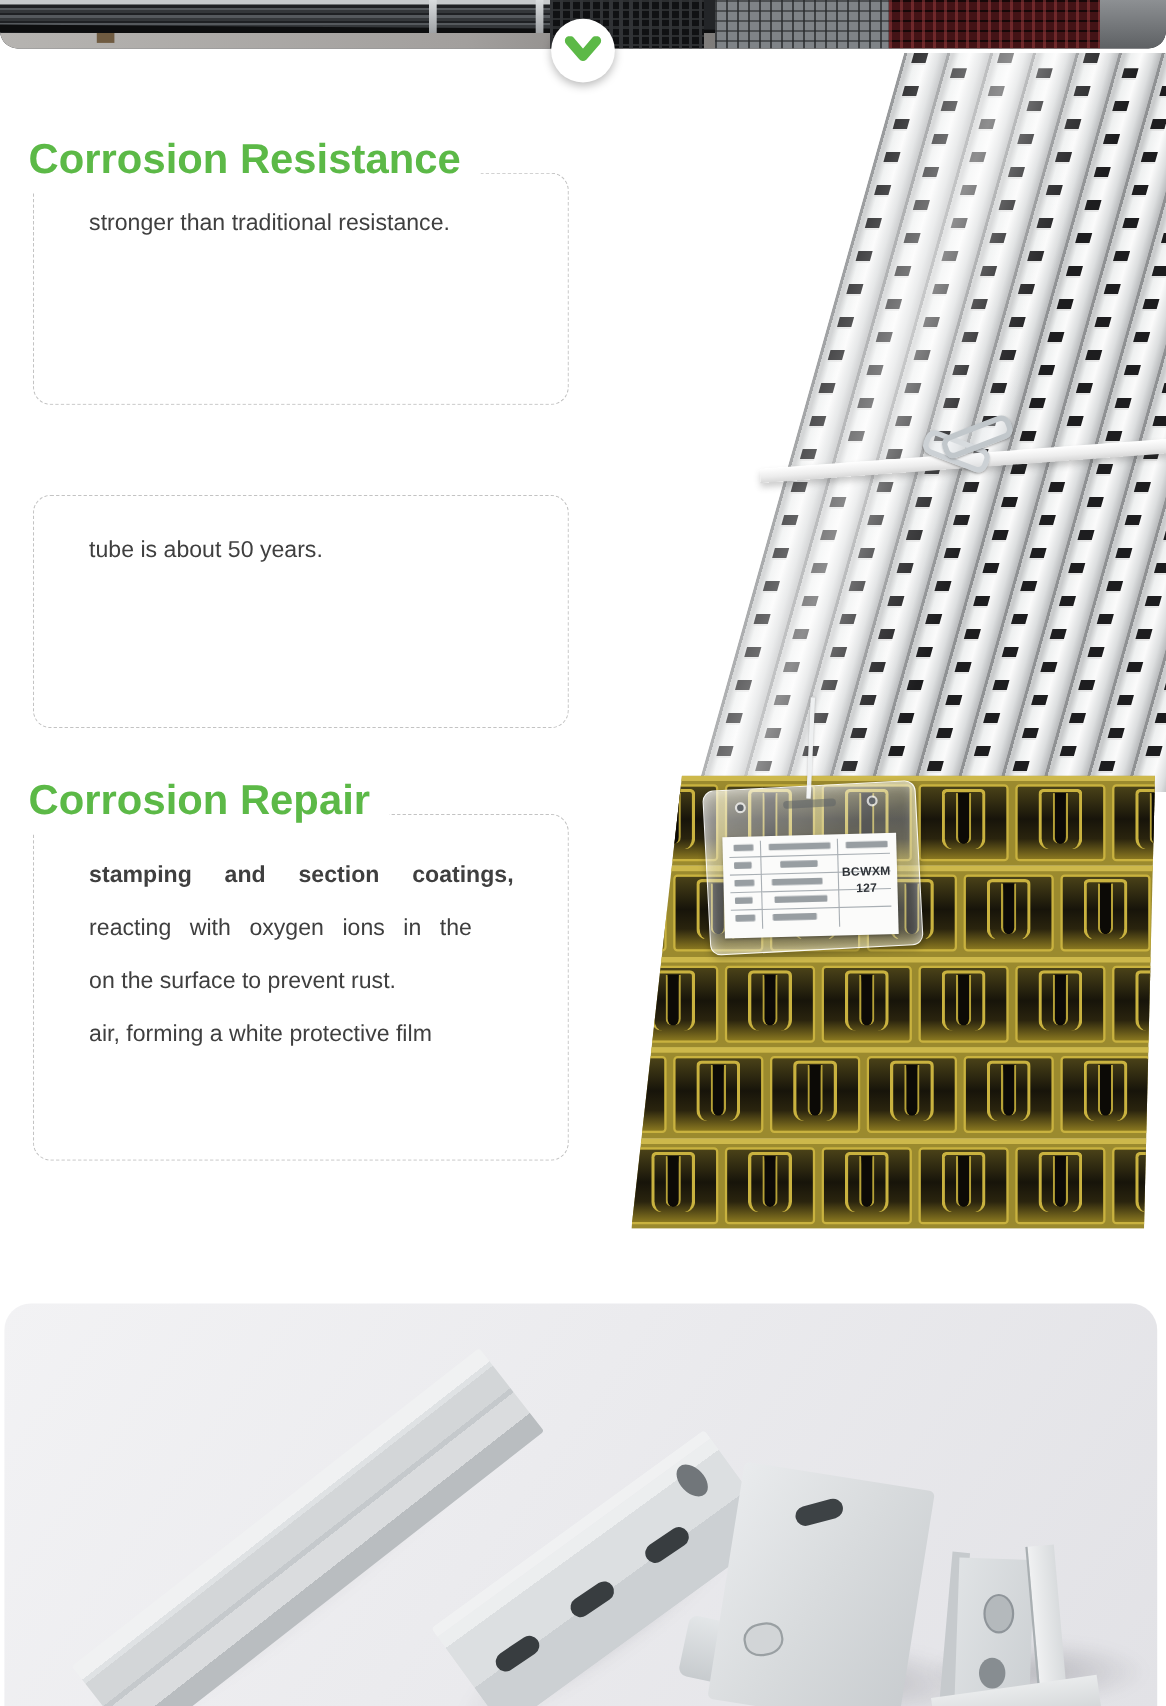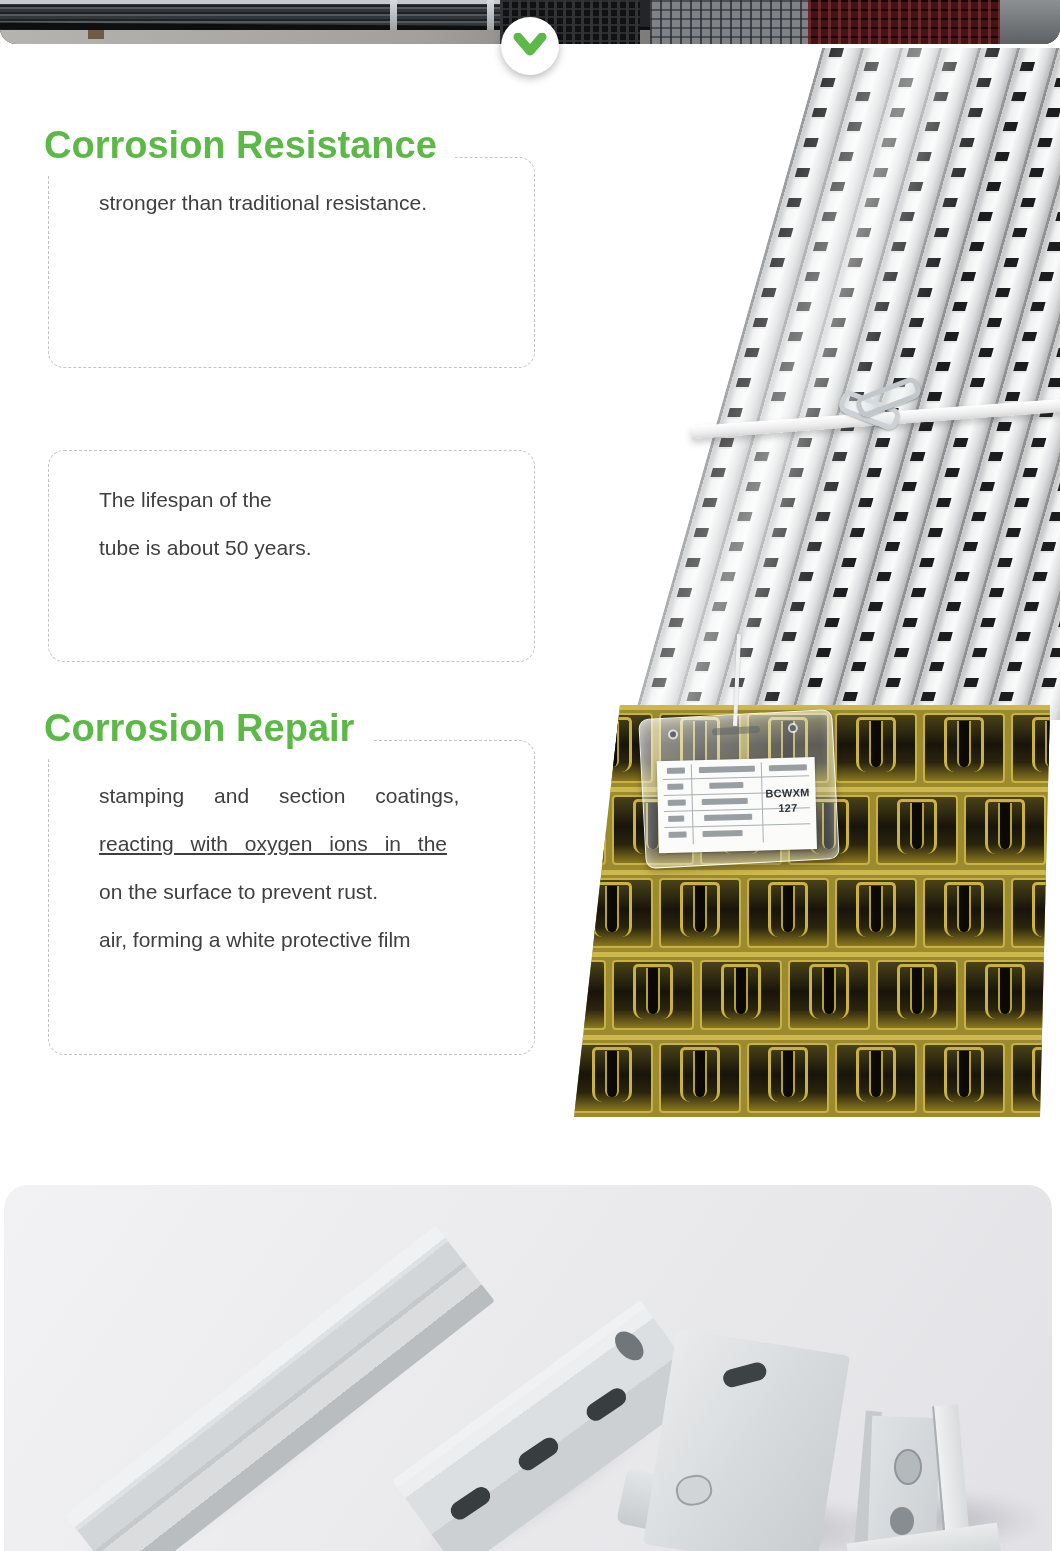--- a/index.html
+++ b/index.html
@@ -28,32 +28,32 @@
      background-image:repeating-linear-gradient(90deg,rgba(155,62,64,.5) 0 3px,transparent 3px 10px),
                       repeating-linear-gradient(180deg,rgba(15,6,6,.85) 0 2px,transparent 2px 9px);}
   .tp-right{left:1000px;width:60px;background:linear-gradient(#8d9093,#5e6164);}
 
   
   .scroll-badge{position:absolute;left:501px;top:17px;width:58px;height:58px;border-radius:50%;
                 background:#fff;box-shadow:0 3px 9px rgba(0,0,0,.28);
                 display:flex;align-items:center;justify-content:center;z-index:5;}
 
   
-  .feature{position:absolute;left:48px;width:487px;}
+  .feature{position:absolute;left:30px;width:487px;}
   .f1{top:157px;} .f2{top:450px;} .f3{top:740px;}
   .feature h2{position:absolute;top:-31px;left:-4px;margin:0;background:#fff;
               padding:0 18px 9px 0;font-size:38px;font-weight:bold;color:var(--green);
               line-height:1.05;z-index:2;white-space:nowrap;}
   .feature-box{border:1.5px dashed #c3c3c3;border-radius:16px;background:#fff;
                box-sizing:border-box;padding-right:12px;}
   .f1 .feature-box{height:211px;padding-top:21px;}
   .f2 .feature-box{height:212px;padding-top:25px;}
   .f3 .feature-box{height:315px;padding-top:31px;}
   .bl{padding-left:50px;color:#3f3f3f;font-size:21px;line-height:48px;white-space:nowrap;}
-  .wsA{word-spacing:12px;} .wsB{word-spacing:36px;} .wsC{word-spacing:24px;} .wsD{word-spacing:11px;text-decoration:underline;}
+  .wsA{word-spacing:12px;} .wsB{word-spacing:36px;} .wsC{word-spacing:24px;font-weight:bold;} .wsD{word-spacing:11px;}
 
   
   .photo-main{position:absolute;left:0;top:0;width:1060px;height:1130px;pointer-events:none;}
   .rails{position:absolute;left:596px;top:48px;width:464px;height:672px;
          clip-path:polygon(226px 0,464px 0,464px 672px,37px 672px);}
   .rails-inner{position:absolute;left:226px;top:0;width:560px;height:100%;display:flex;
                transform:skewX(-15.7deg);transform-origin:0 0;}
   .rail{width:39px;flex:none;height:100%;
     background-image:
       repeating-linear-gradient(180deg,#1d1d1f 0 9px,rgba(210,210,210,.45) 9px 11px,transparent 11px 30px),
@@ -268,21 +268,20 @@
 
   <section class="feature f1">
     <h2>Corrosion Resistance</h2>
     <div class="feature-box">
       <div class="bl">stronger than traditional resistance.</div>
     </div>
   </section>
 
   <section class="feature f2">
     <div class="feature-box">
-      <div class="bl">The lifespan of the</div>
       <div class="bl">tube is about 50 years.</div>
     </div>
   </section>
 
   <section class="feature f3">
     <h2>Corrosion Repair</h2>
     <div class="feature-box">
       <div class="bl wsC">stamping and section coatings,</div>
       <div class="bl wsD">reacting with oxygen ions in the</div>
       <div class="bl">on the surface to prevent rust.</div>

